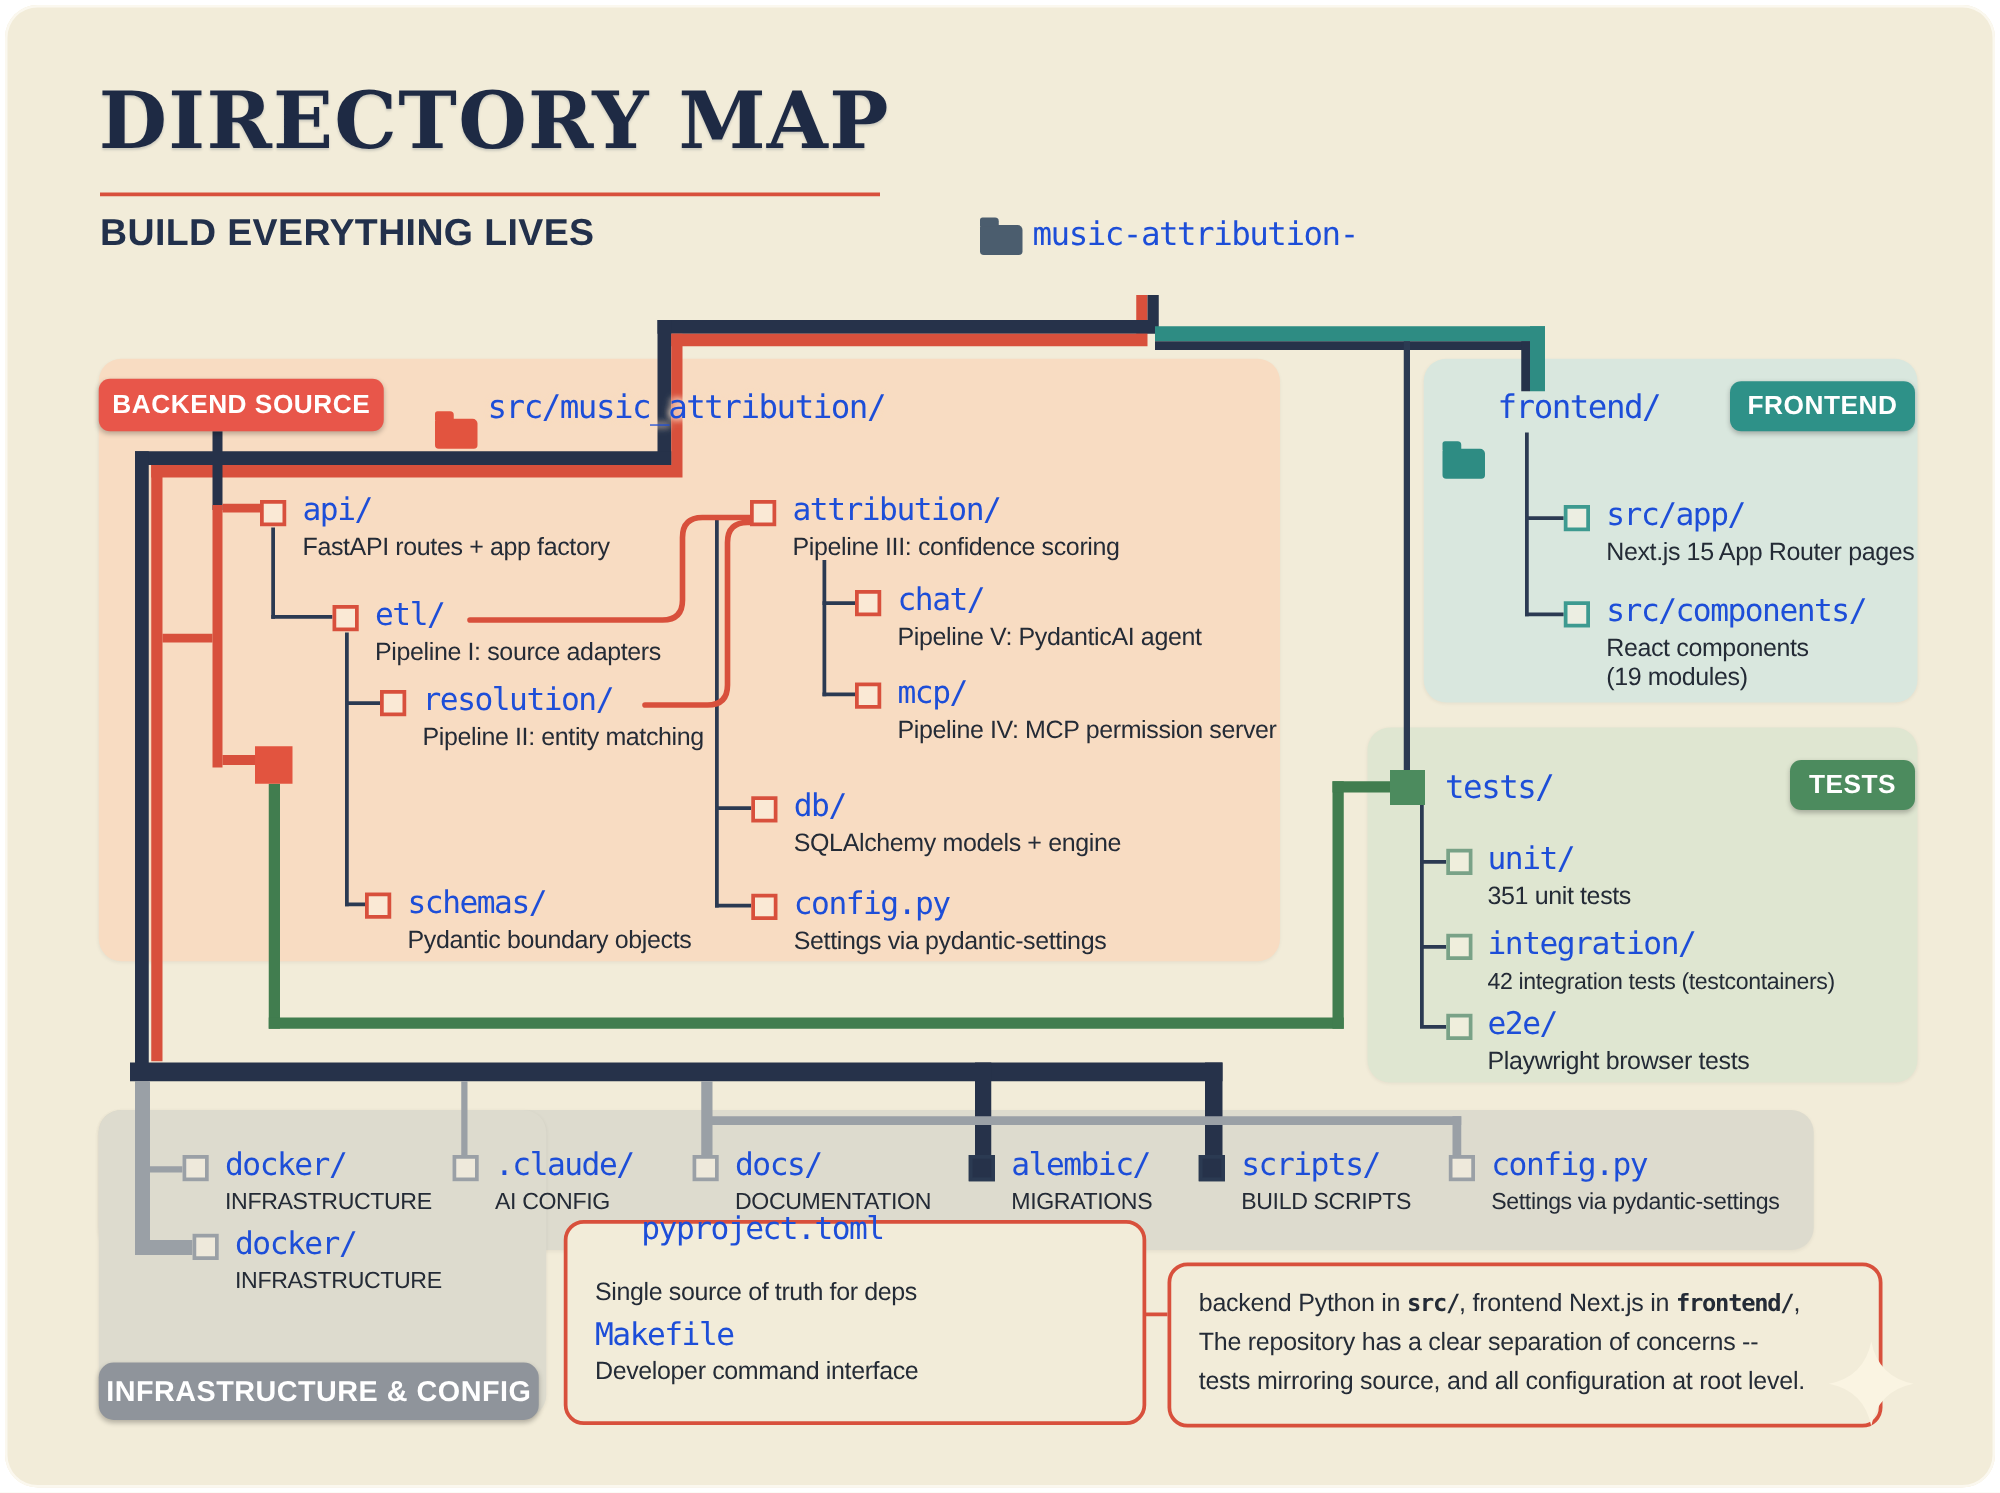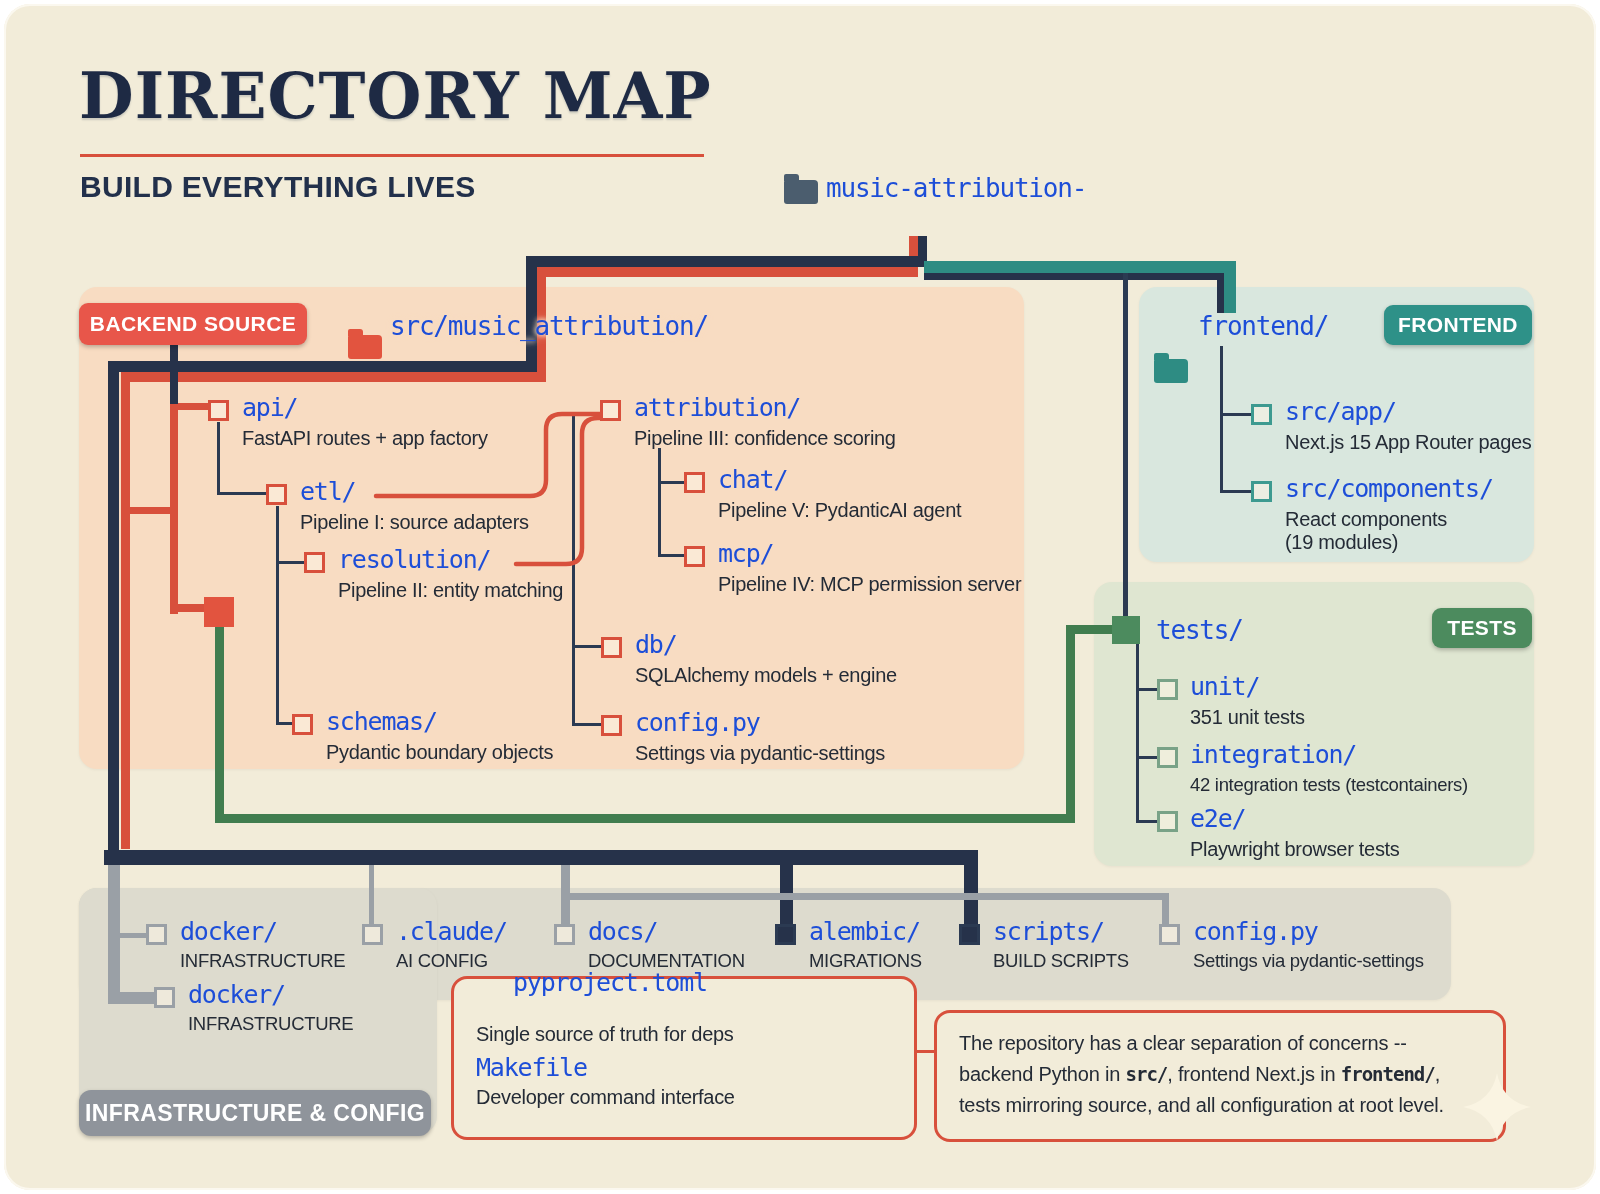--- a/index.html
+++ b/index.html
@@ -261,22 +261,22 @@
   <div class="abs badge gray" style="left:75px;top:1086px;width:352px;height:46px;">INFRASTRUCTURE &amp; CONFIG</div>
 
   <div class="abs obox" style="left:447px;top:972px;width:460px;height:158px;"></div>
   <div class="abs name" style="left:472px;top:964px;margin-left:37px;">pyproject.toml</div>
   <div class="abs desc" style="left:472px;top:1019px;">Single source of truth for deps</div>
   <div class="abs name" style="left:472px;top:1049px;">Makefile</div>
   <div class="abs desc" style="left:472px;top:1082px;">Developer command interface</div>
 
   <div class="abs obox" style="left:930px;top:1006px;width:566px;height:126px;">
     <div style="padding:15px 0 0 22px;">
+      <div class="note-line"><span>backend Python in </span><span class="mono">src/</span><span>, frontend Next.js in </span><span class="mono">frontend/</span><span>,</span></div>
       <div class="note-line">The repository has a clear separation of concerns --</div>
-      <div class="note-line"><span>backend Python in </span><span class="mono">src/</span><span>, frontend Next.js in </span><span class="mono">frontend/</span><span>,</span></div>
       <div class="note-line">tests mirroring source, and all configuration at root level.</div>
     </div>
   </div>
 
   <svg class="abs" style="left:1458px;top:1068px;" width="70" height="70" viewBox="0 0 62 62">
     <path d="M31 1 Q36 26 61 31 Q36 36 31 61 Q26 36 1 31 Q26 26 31 1 Z" fill="#faf4e2"></path>
   </svg>
 
 </div>
 

